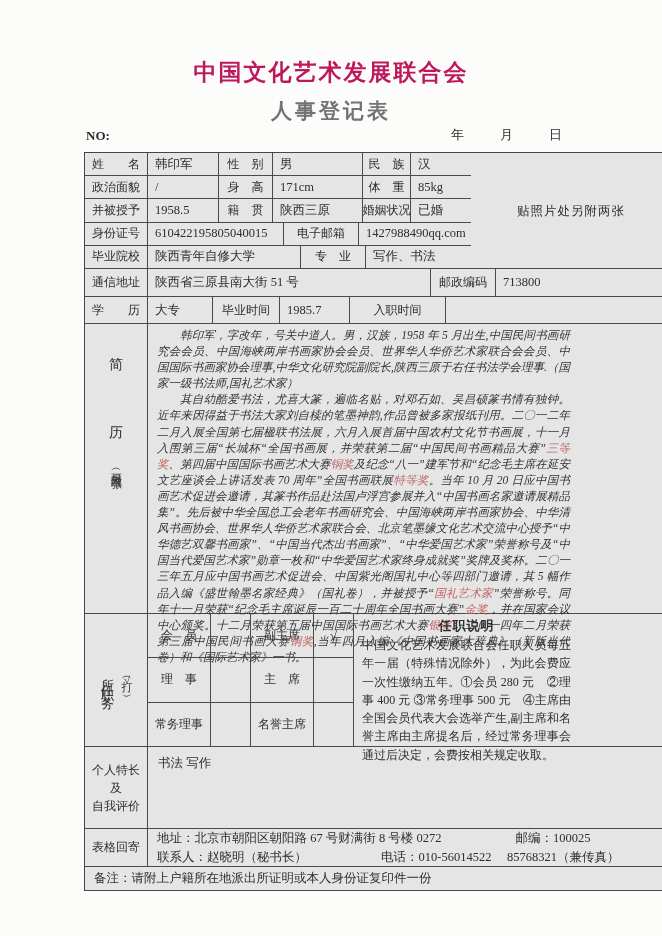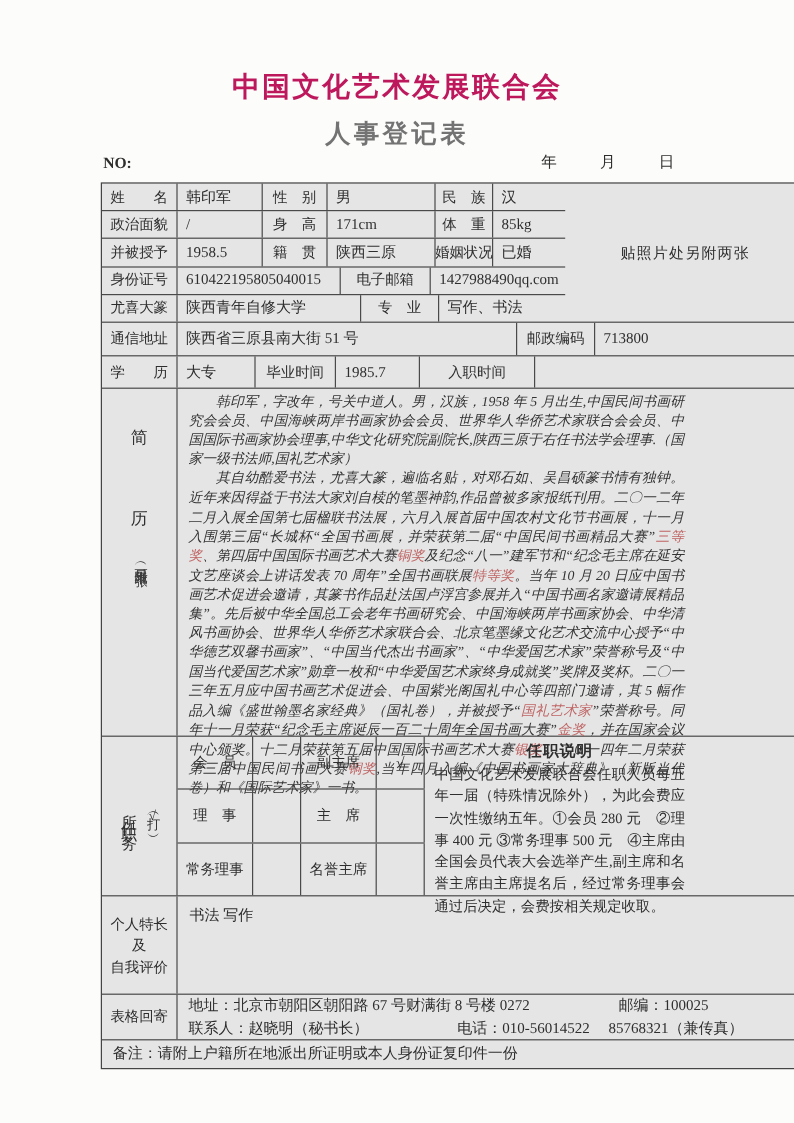--- a/index.html
+++ b/index.html
@@ -166,21 +166,21 @@
         <div class="c lbl w48">婚姻状况</div>
         <div class="c val w60 end">已婚</div>
       </div>
       <div class="frow">
         <div class="c lbl w63">身份证号</div>
         <div class="c val w136">610422195805040015</div>
         <div class="c lbl w75">电子邮箱</div>
         <div class="c val w112 end">1427988490qq.com</div>
       </div>
       <div class="frow noline">
-        <div class="c lbl w63">尤喜大篆</div>
+        <div class="c lbl w63">毕业院校</div>
         <div class="c val w153">陕西青年自修大学</div>
         <div class="c lbl w65">专　业</div>
         <div class="c val w105 end">写作、书法</div>
       </div>
     </div>
     <div class="photo-cell">
       <span>贴照片处</span>
       <span>另附两张</span>
     </div>
   </div>

